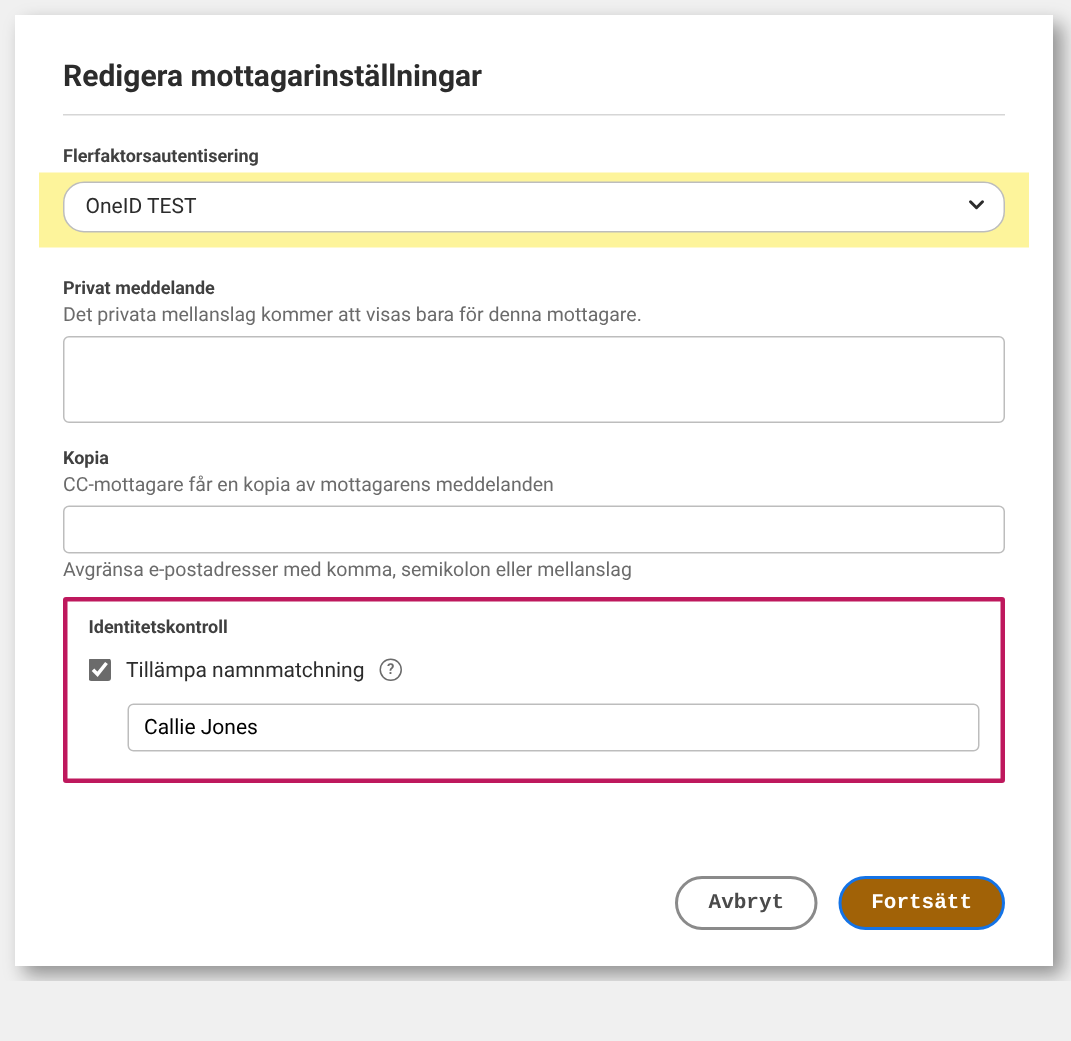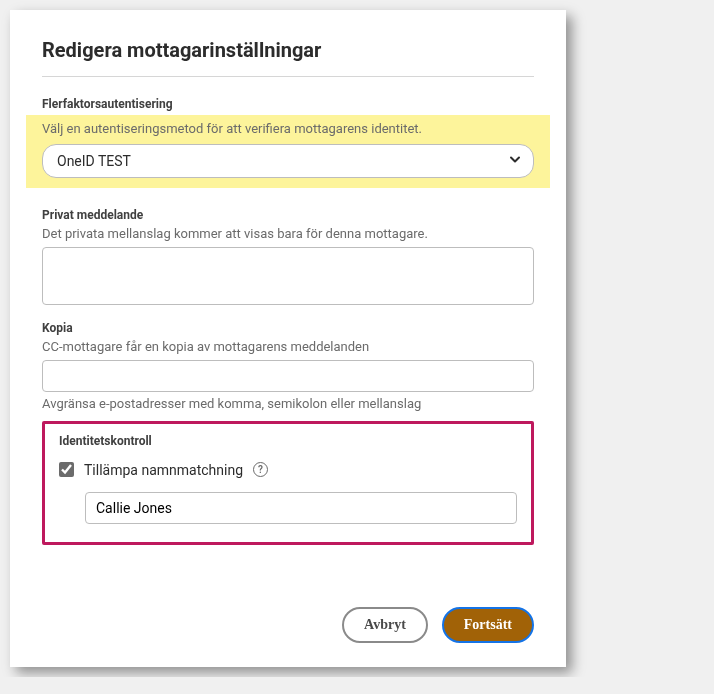--- a/index.html
+++ b/index.html
@@ -6,21 +6,21 @@
       box-sizing: border-box;
       margin: 0;
       padding: 0;
     }
     body {
       font-family: -apple-system, BlinkMacSystemFont, "Segoe UI", Roboto, Arial, sans-serif;
       background: #f0f0f0;
       padding: 10px;
     }
     .dialog {
-      width: 556px;
+      width: 692px;
       background: #ffffff;
       box-shadow: 6px 6px 12px rgba(0,0,0,0.4);
       padding: 28px 32px 24px 32px;
       position: relative;
     }
     .dialog-title {
       font-size: 20px;
       font-weight: 700;
       color: #2c2c2c;
       padding-bottom: 14px;
@@ -142,21 +142,21 @@
       justify-content: flex-end;
       gap: 14px;
       margin-top: 62px;
     }
     .btn {
       border-radius: 18px;
       font-size: 14px;
       font-weight: 700;
       padding: 8px 20px;
       cursor: pointer;
-      font-family: Liberation Serif, serif;
+      font-family: Liberation Mono, monospace;
     }
     .btn-secondary {
       background: #ffffff;
       border: 2px solid #8a8a8a;
       color: #4a4a4a;
     }
     .btn-primary {
       background: #a16207;
       border: 2px solid #1473e6;
       color: #ffffff;
@@ -165,21 +165,20 @@
 </head>
 <body>
 
 <div class="dialog">
 
   <div class="dialog-title">Redigera mottagarinställningar</div>
 
   <div>
     <div class="section-header">Flerfaktorsautentisering</div>
     <div class="highlight-yellow">
-      <div class="hint-text">Välj en autentiseringsmetod för att verifiera mottagarens identitet.</div>
       <div class="select-wrap">
         <div class="select-box">OneID TEST</div>
         <span class="chevron">
           <svg width="14" height="14" viewBox="0 0 14 14">
               <path d="M3 5 L7 9 L11 5" stroke="#2c2c2c" stroke-width="2" fill="none" stroke-linecap="round" stroke-linejoin="round"></path>
             </svg>
         </span>
       </div>
     </div>
   </div>

